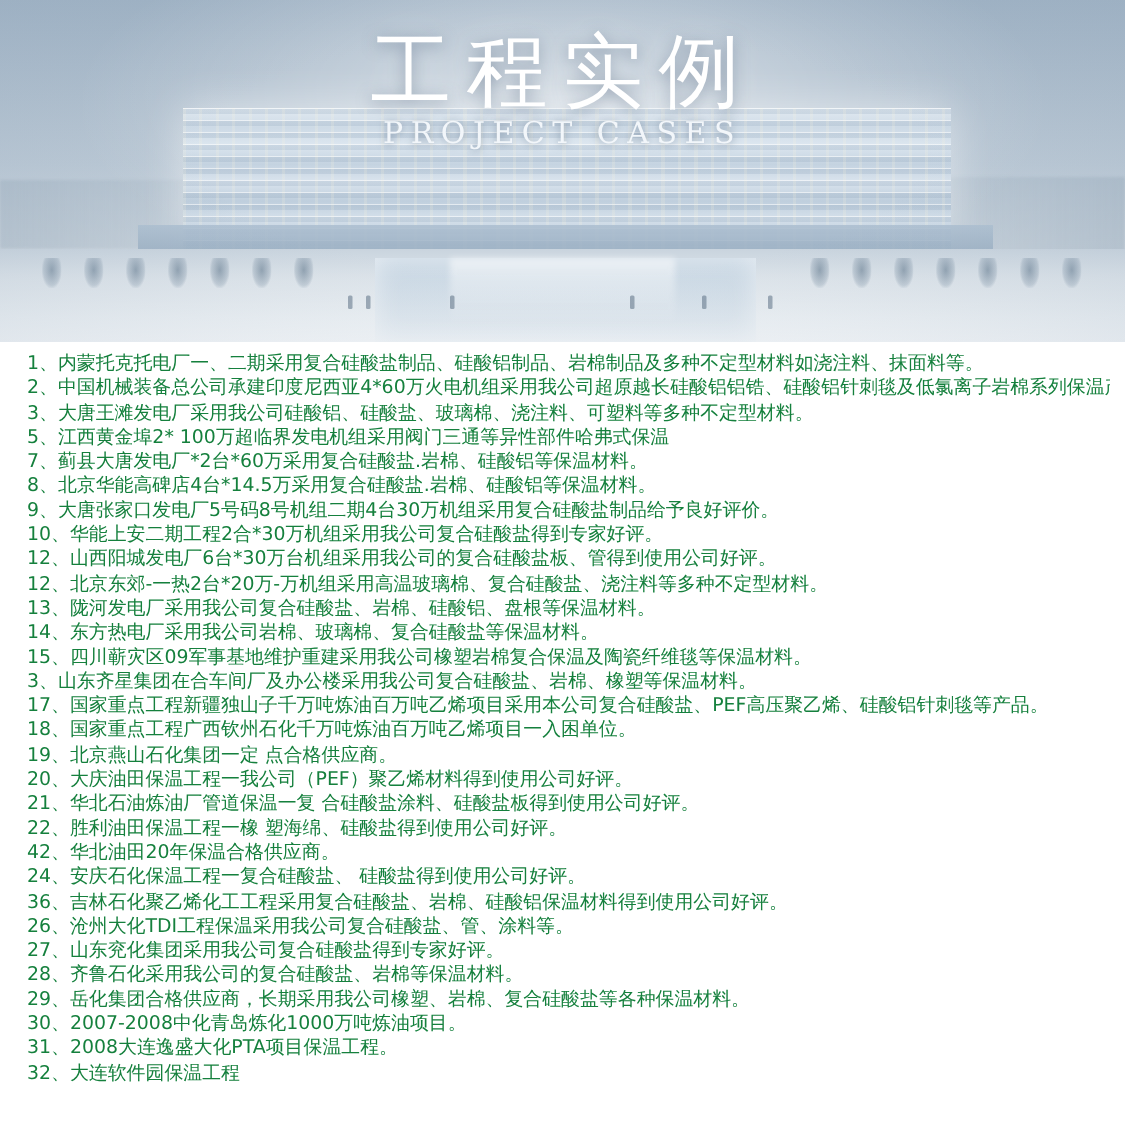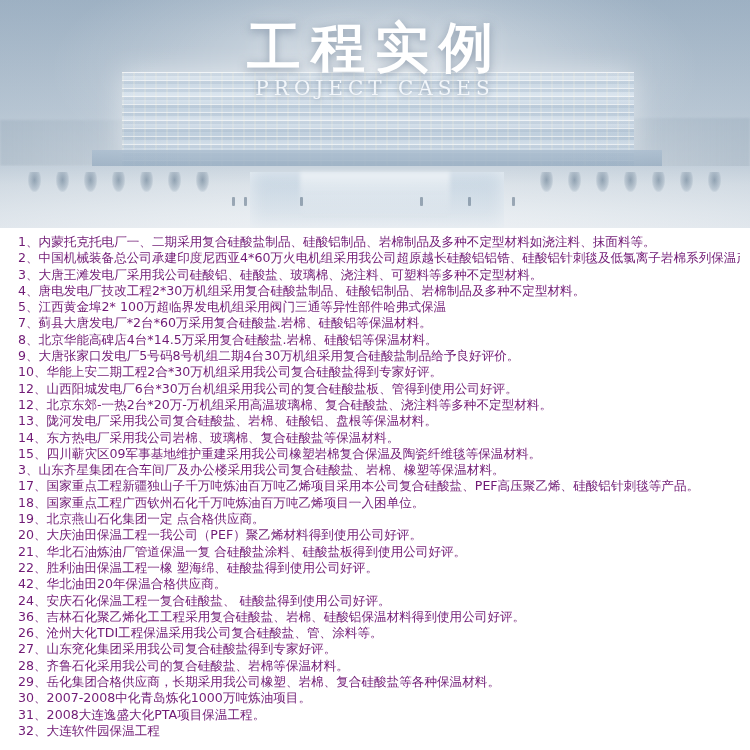--- a/index.html
+++ b/index.html
@@ -161,21 +161,21 @@
 
   
   .hero .title-cn {
     position: absolute;
     left: 0;
     right: 0;
     top: 12px;
     text-align: center;
     font-family: "DejaVu Sans", "Liberation Sans", sans-serif;
     font-size: 54px;
-    font-weight: bold;
+    font-weight: normal;
     letter-spacing: 10px;
     color: #ffffff;
     text-shadow: 0 2px 10px rgba(80,100,125,0.55), 0 0 26px rgba(255,255,255,0.35);
   }
   .hero .title-en {
     position: absolute;
     left: 0;
     right: 0;
     top: 76px;
     text-align: center;
@@ -199,21 +199,21 @@
   }
   .case-list {
     margin: 0;
     padding: 0 10px 0 18px;
     list-style: none;
   }
   .case-list li {
     font-family: "DejaVu Sans", "Liberation Sans", sans-serif;
     font-size: 12.6px;
     line-height: 16.3px;
-    color: #701a75;
+    color: #15803d;
     white-space: nowrap;
     overflow: hidden;
   }
 </style>
 </head>
 <body>
 
 <div class="page">
 
   <div class="hero">
@@ -257,21 +257,20 @@
 
     <div class="title-cn">工程实例</div>
     <div class="title-en">PROJECT  CASES</div>
   </div>
 
   <div class="content">
     <ul class="case-list">
       <li>1、内蒙托克托电厂一、二期采用复合硅酸盐制品、硅酸铝制品、岩棉制品及多种不定型材料如浇注料、抹面料等。</li>
       <li>2、中国机械装备总公司承建印度尼西亚4*60万火电机组采用我公司超原越长硅酸铝铝锆、硅酸铝针刺毯及低氯离子岩棉系列保温产品。</li>
       <li>3、大唐王滩发电厂采用我公司硅酸铝、硅酸盐、玻璃棉、浇注料、可塑料等多种不定型材料。</li>
-      <li>4、唐电发电厂技改工程2*30万机组采用复合硅酸盐制品、硅酸铝制品、岩棉制品及多种不定型材料。</li>
       <li>5、江西黄金埠2* 100万超临界发电机组采用阀门三通等异性部件哈弗式保温</li>
       <li>7、蓟县大唐发电厂*2台*60万采用复合硅酸盐.岩棉、硅酸铝等保温材料。</li>
       <li>8、北京华能高碑店4台*14.5万采用复合硅酸盐.岩棉、硅酸铝等保温材料。</li>
       <li>9、大唐张家口发电厂5号码8号机组二期4台30万机组采用复合硅酸盐制品给予良好评价。</li>
       <li>10、华能上安二期工程2合*30万机组采用我公司复合硅酸盐得到专家好评。</li>
       <li>12、山西阳城发电厂6台*30万台机组采用我公司的复合硅酸盐板、管得到使用公司好评。</li>
       <li>12、北京东郊-一热2台*20万-万机组采用高温玻璃棉、复合硅酸盐、浇注料等多种不定型材料。</li>
       <li>13、陇河发电厂采用我公司复合硅酸盐、岩棉、硅酸铝、盘根等保温材料。</li>
       <li>14、东方热电厂采用我公司岩棉、玻璃棉、复合硅酸盐等保温材料。</li>
       <li>15、四川蕲灾区09军事基地维护重建采用我公司橡塑岩棉复合保温及陶瓷纤维毯等保温材料。</li>

